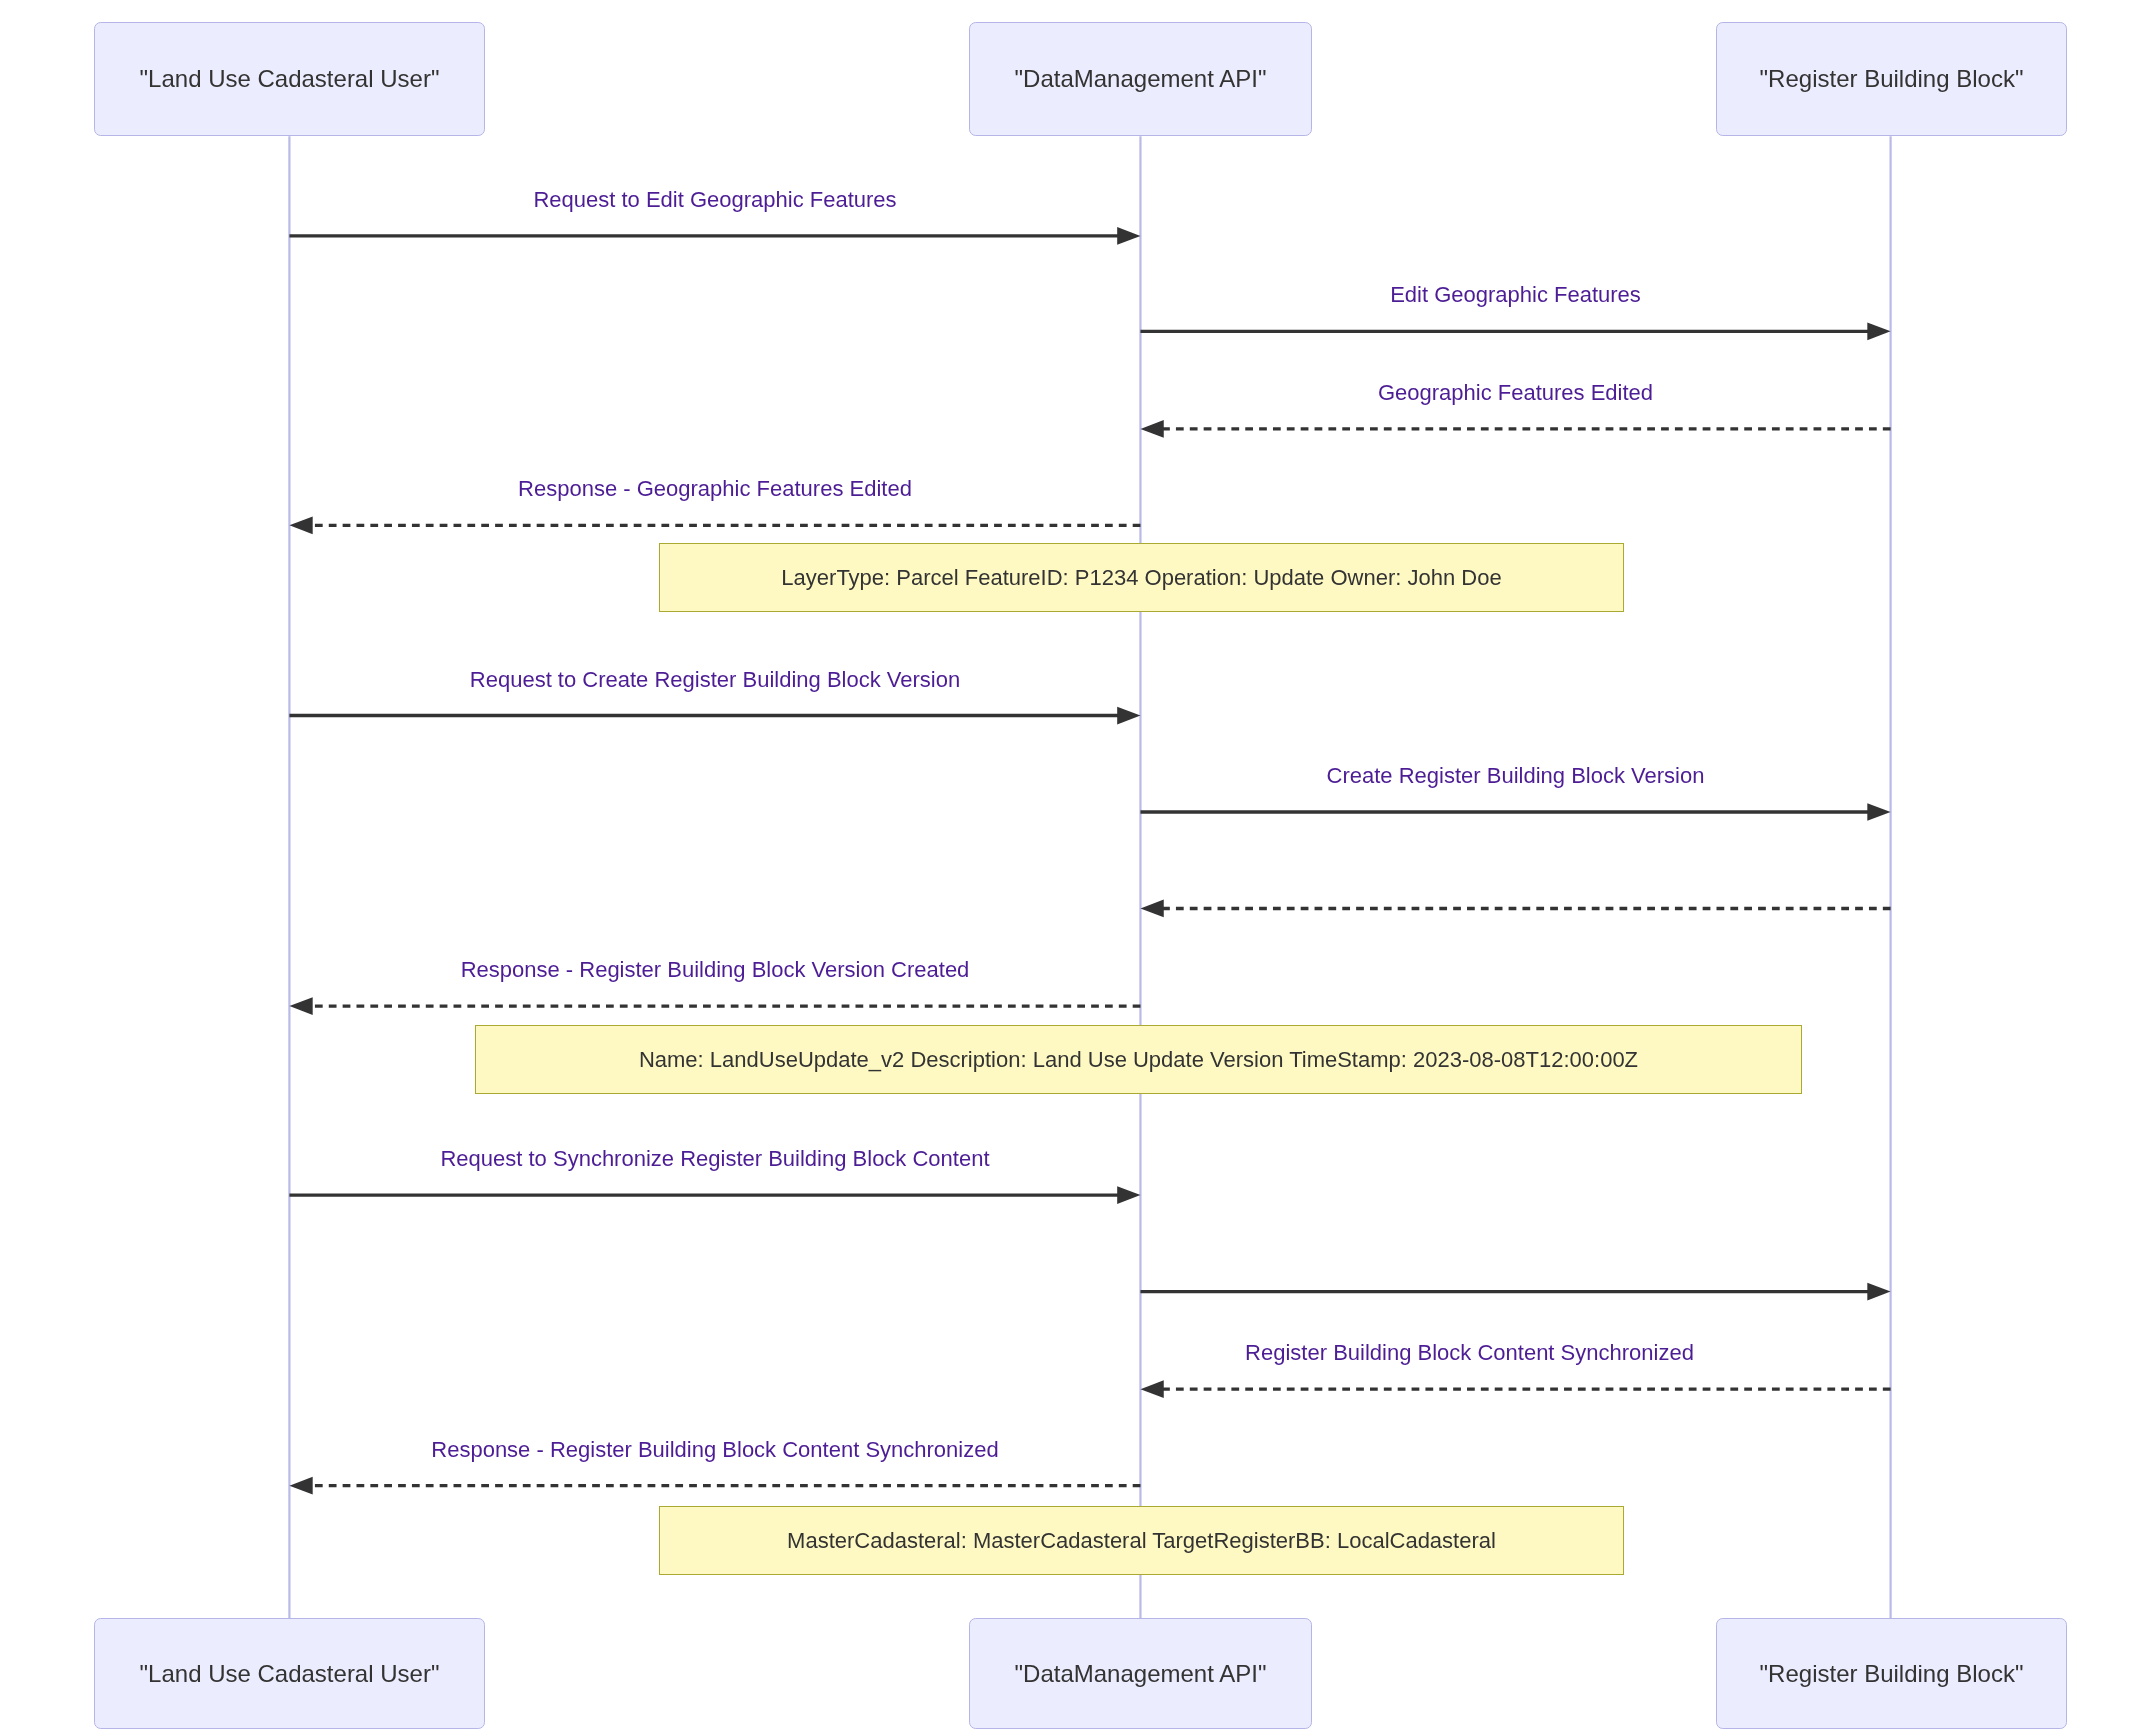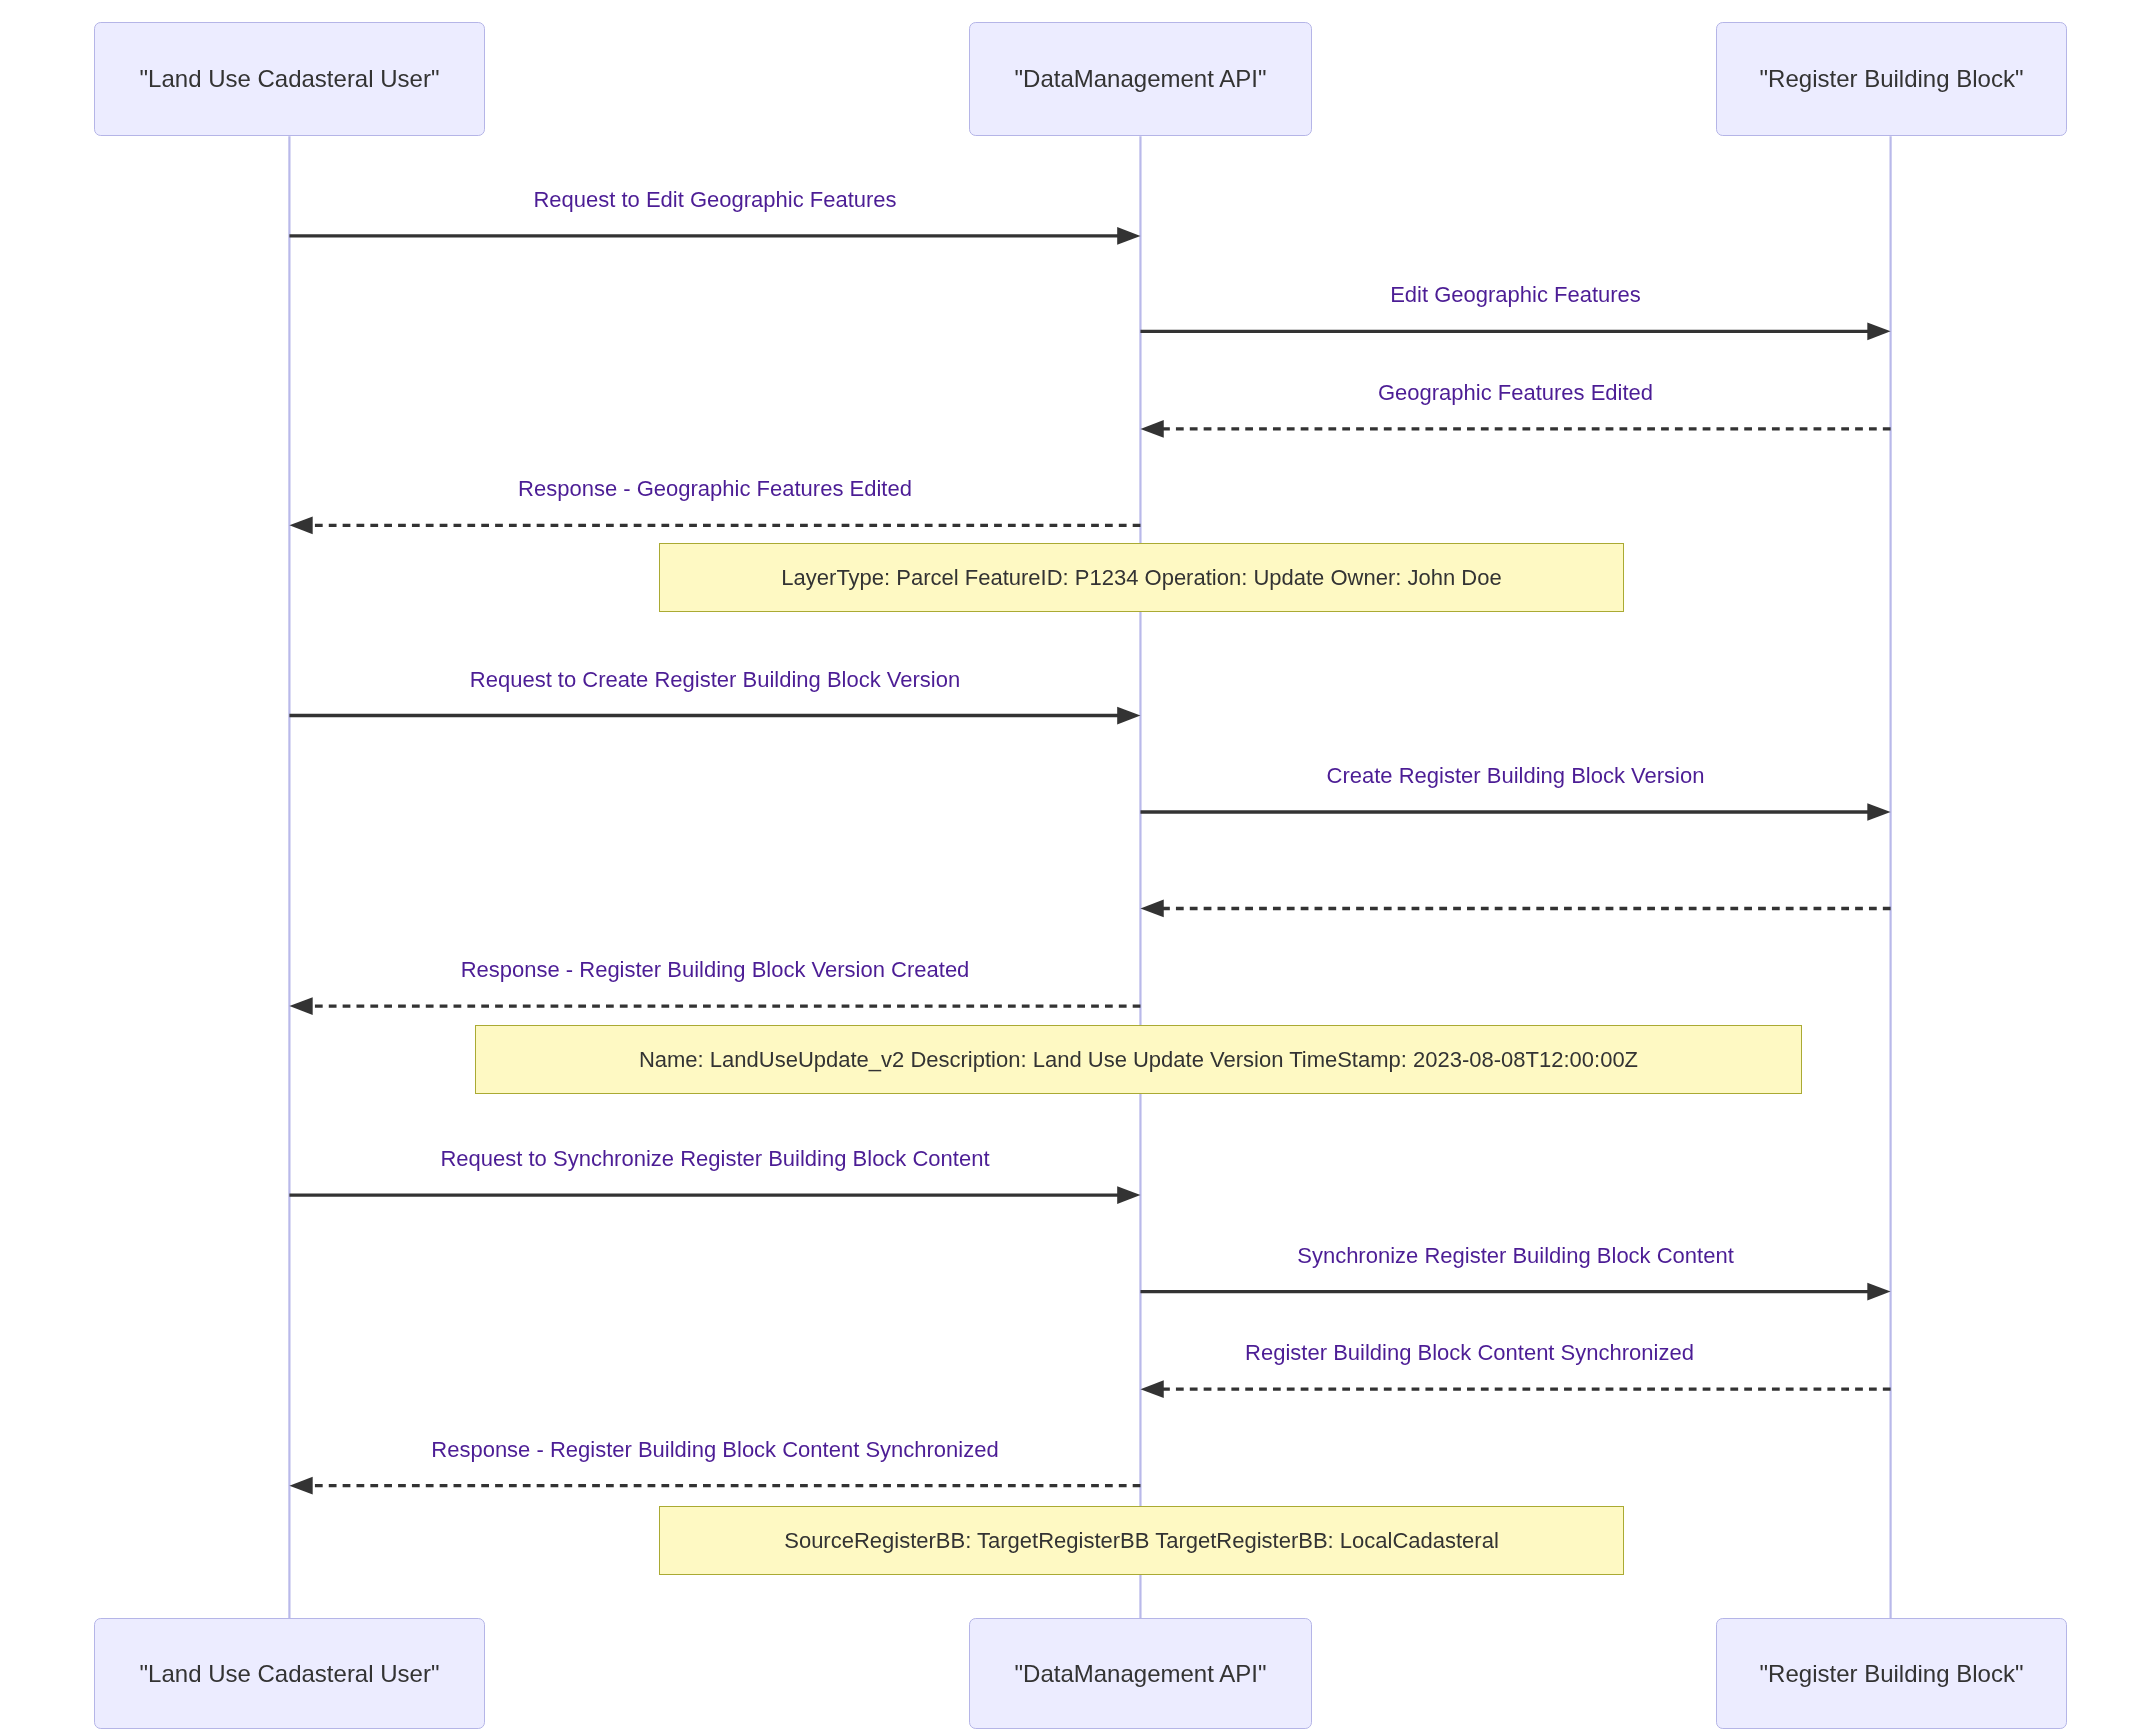--- a/index.html
+++ b/index.html
@@ -117,27 +117,26 @@
   </div>
 
   <div class="msg-label" style="left:299px; top:183px; width:832px;">Request to Edit Geographic Features</div>
   <div class="msg-label" style="left:1147px; top:278px; width:737px;">Edit Geographic Features</div>
   <div class="msg-label" style="left:1147px; top:376px; width:737px;">Geographic Features Edited</div>
   <div class="msg-label" style="left:299px; top:472px; width:832px;">Response - Geographic Features Edited</div>
   <div class="msg-label" style="left:299px; top:663px; width:832px;">Request to Create Register Building Block Version</div>
   <div class="msg-label" style="left:1147px; top:759px; width:737px;">Create Register Building Block Version</div>
   <div class="msg-label" style="left:299px; top:953px; width:832px;">Response - Register Building Block Version Created</div>
   <div class="msg-label" style="left:299px; top:1142px; width:832px;">Request to Synchronize Register Building Block Content</div>
-  <div class="msg-label" style="left:1147px; top:1239px; width:737px;">Synchronize Register Building Block Content</div>
   <div class="msg-label" style="left:1101px; top:1336px; width:737px;">Register Building Block Content Synchronized</div>
   <div class="msg-label" style="left:299px; top:1433px; width:832px;">Response - Register Building Block Content Synchronized</div>
 
   <div class="note-box" style="left:659px; top:543px; width:965px; height:69px;">LayerType: Parcel FeatureID: P1234 Operation: Update Owner: John Doe</div>
   <div class="note-box" style="left:475px; top:1025px; width:1327px; height:69px;">Name: LandUseUpdate_v2 Description: Land Use Update Version TimeStamp: 2023-08-08T12:00:00Z</div>
-  <div class="note-box" style="left:659px; top:1506px; width:965px; height:69px;">SourceRegisterBB: TargetRegisterBB TargetRegisterBB: LocalCadasteral</div>
+  <div class="note-box" style="left:659px; top:1506px; width:965px; height:69px;">MasterCadasteral: MasterCadasteral TargetRegisterBB: LocalCadasteral</div>
 
   <div class="actor-box" style="left:94px; top:1618px; width:391px; height:111px;">
     <span>"Land Use Cadasteral User"</span>
   </div>
   <div class="actor-box" style="left:969px; top:1618px; width:343px; height:111px;">
     <span>"DataManagement API"</span>
   </div>
   <div class="actor-box" style="left:1716px; top:1618px; width:351px; height:111px;">
     <span>"Register Building Block"</span>
   </div>

